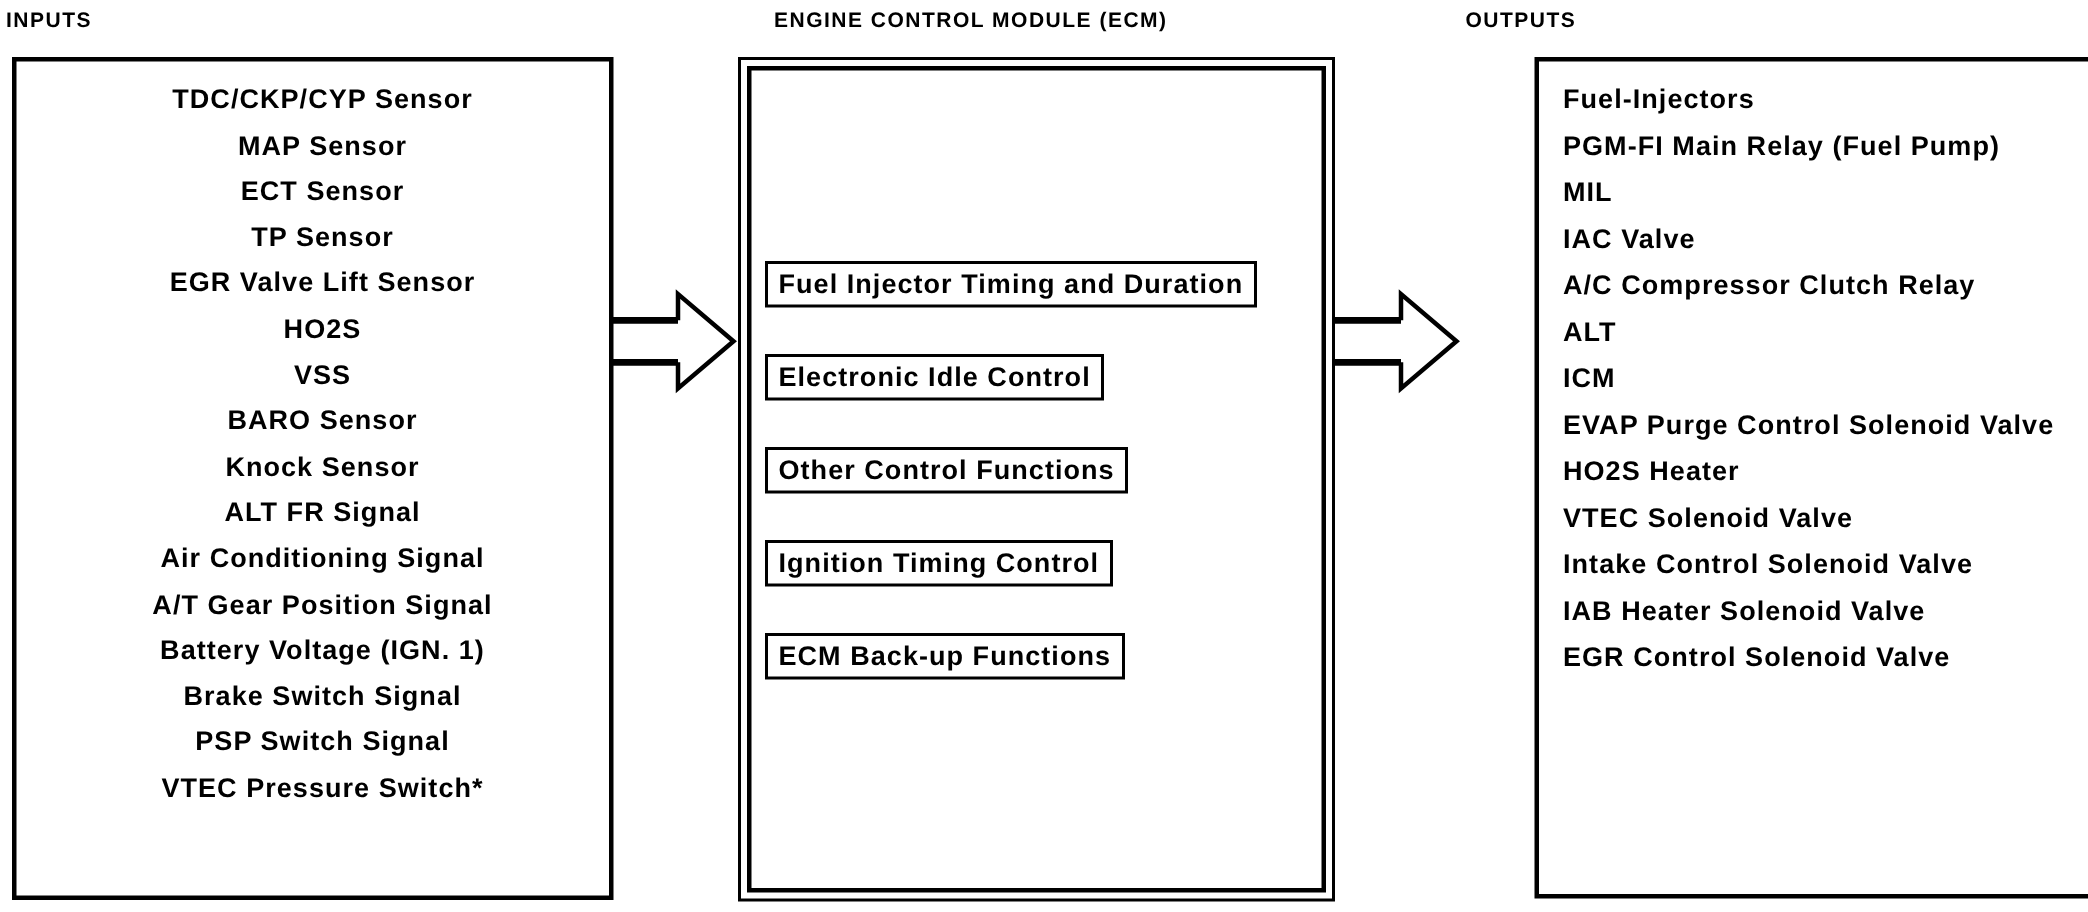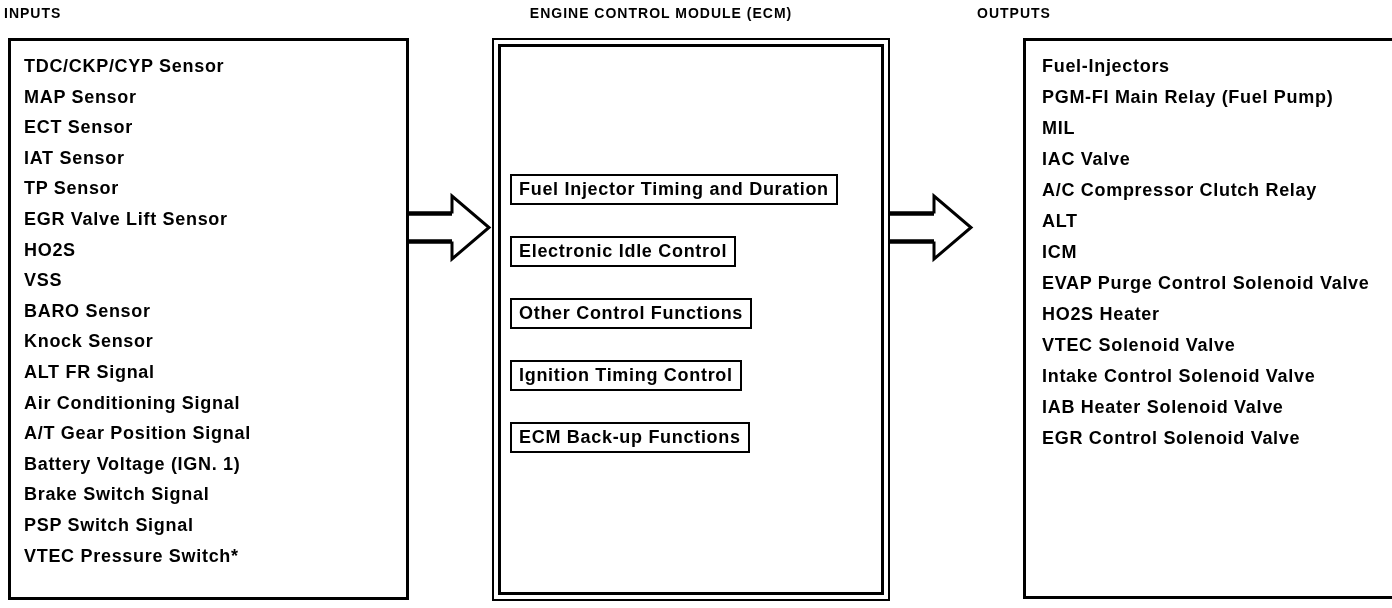--- a/index.html
+++ b/index.html
@@ -14,32 +14,33 @@
     overflow: hidden;
   }
   .col-title {
     position: absolute;
     top: 5px;
     font-size: 14px;
     letter-spacing: 1px;
     white-space: nowrap;
   }
   #inputs-title  { left: 4px; }
-  #ecm-title     { left: 462px; width: 398px; text-align: center; }
+  #ecm-title     { left: 516px; width: 398px; }
   #outputs-title { left: 977px; }
 
   .panel {
     position: absolute;
     background: #ffffff;
     border: 3px solid #000000;
     box-sizing: border-box;
   }
   #inputs-panel {
     left: 8px; top: 38px; width: 401px; height: 562px;
     padding: 10px 0 0 13px;
+    text-align: center;
   }
   #outputs-panel {
     left: 975px; top: 38px; width: 404px; height: 561px;
     padding: 10px 0 0 16px;
     margin-left: 48px;
   }
   .row {
     font-size: 18px;
     letter-spacing: 0.7px;
     line-height: 30.6px;
@@ -89,21 +90,20 @@
   <div class="col-title" id="inputs-title">INPUTS</div>
 
   <div class="col-title" id="ecm-title">ENGINE CONTROL MODULE (ECM)</div>
 
   <div class="col-title" id="outputs-title">OUTPUTS</div>
 
   <div class="panel" id="inputs-panel">
       <div class="row">TDC/CKP/CYP Sensor</div>
       <div class="row">MAP Sensor</div>
       <div class="row">ECT Sensor</div>
-      <div class="row">IAT Sensor</div>
       <div class="row">TP Sensor</div>
       <div class="row">EGR Valve Lift Sensor</div>
       <div class="row">HO2S</div>
       <div class="row">VSS</div>
       <div class="row">BARO Sensor</div>
       <div class="row">Knock Sensor</div>
       <div class="row">ALT FR Signal</div>
       <div class="row">Air Conditioning Signal</div>
       <div class="row">A/T Gear Position Signal</div>
       <div class="row">Battery Voltage (IGN. 1)</div>

